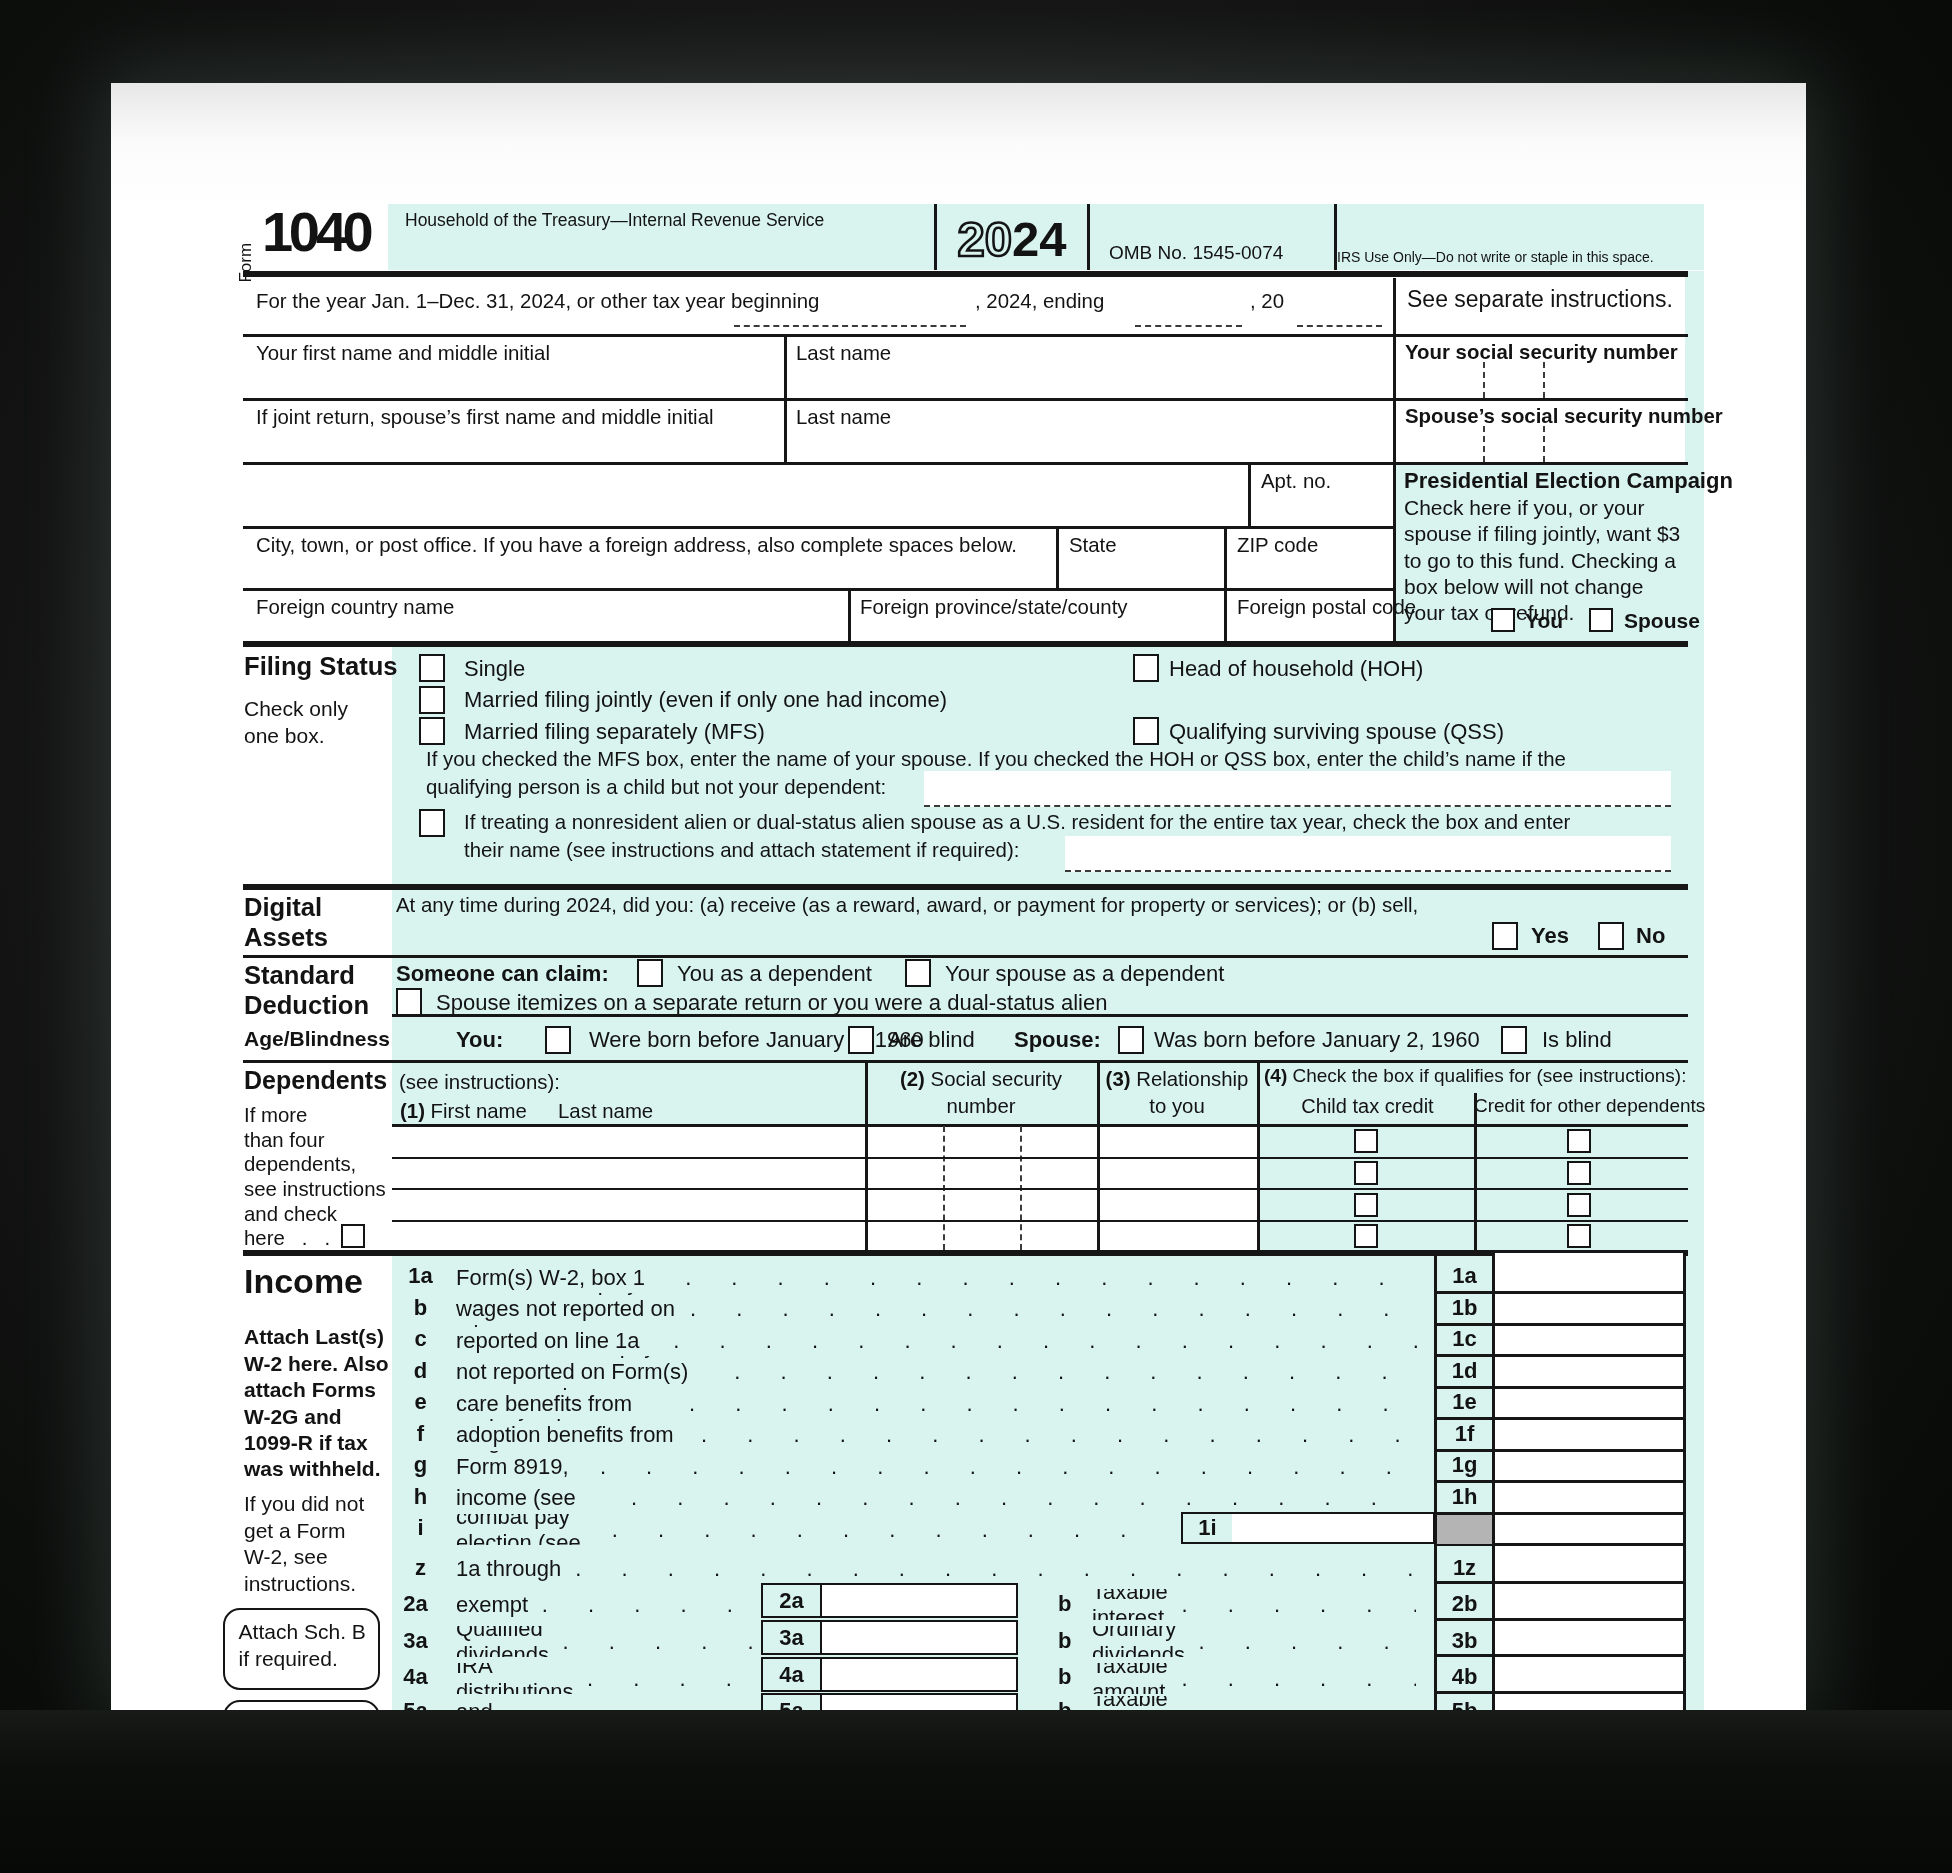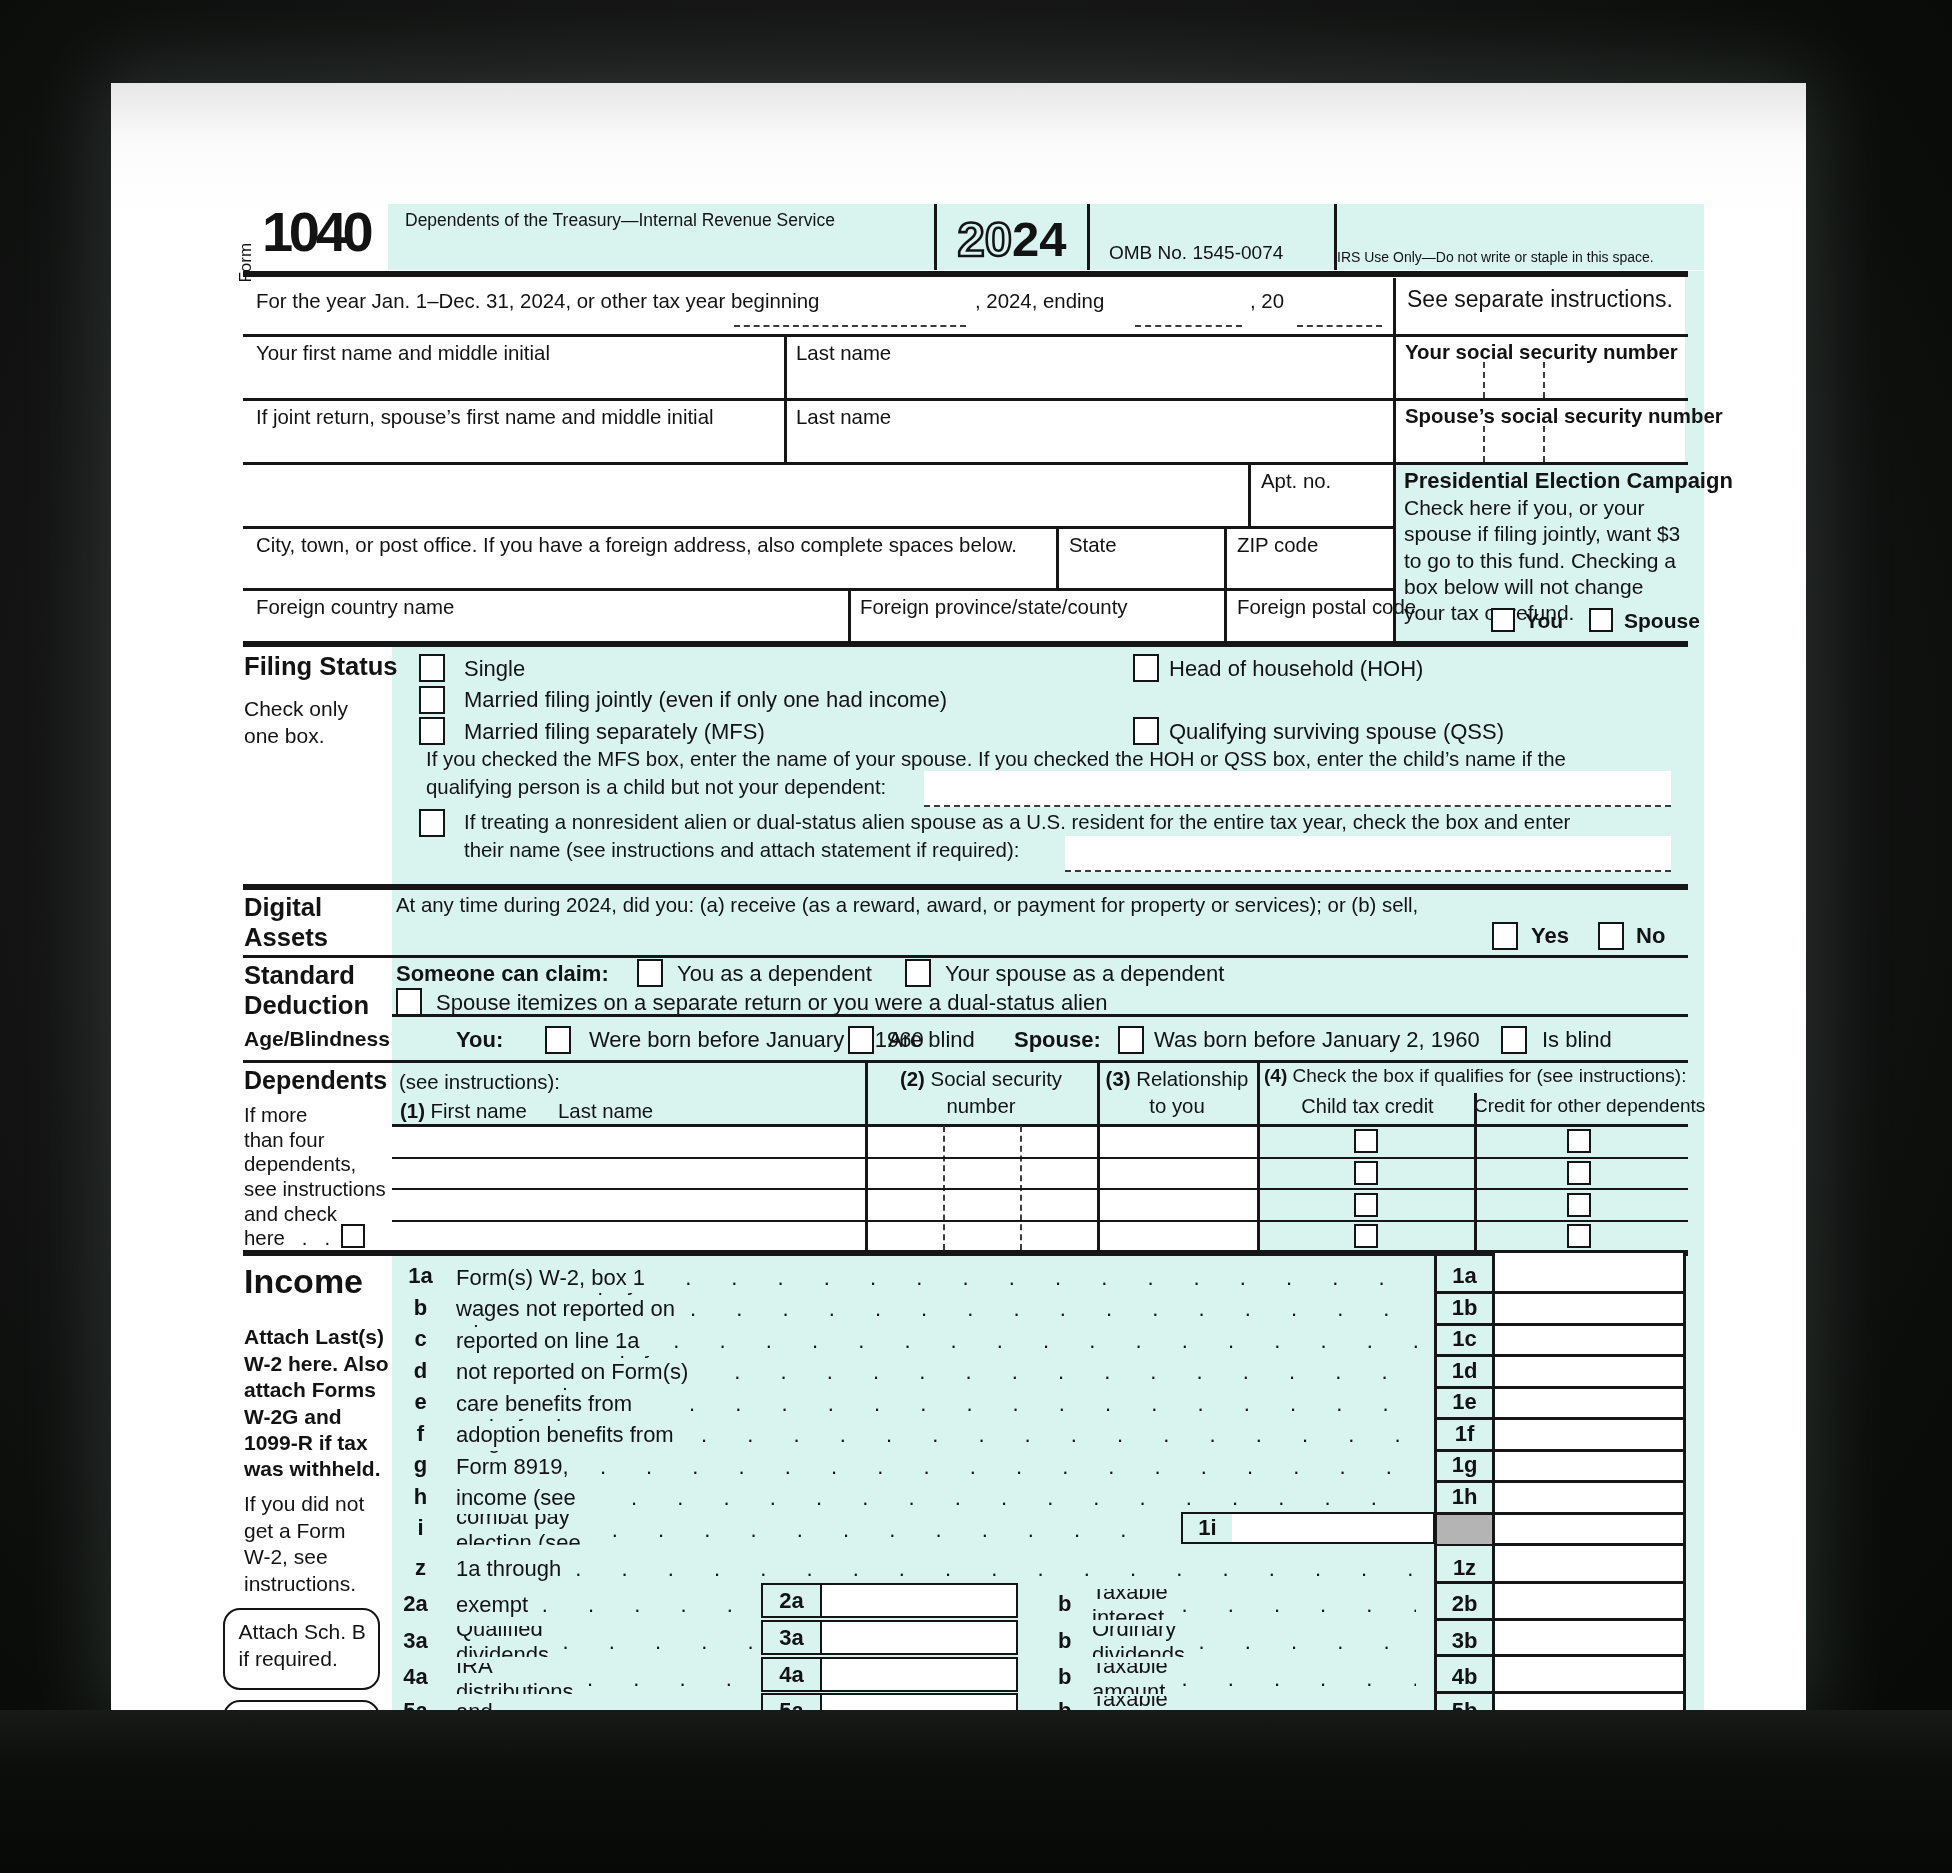--- a/index.html
+++ b/index.html
@@ -43,21 +43,21 @@
   <div class="teal" style="left:1393px;top:462px;width:292px;height:179px"></div>
   <div class="teal" style="left:392px;top:641px;width:1312px;height:244px"></div>
   <div class="teal" style="left:392px;top:884px;width:1312px;height:71px"></div>
   <div class="teal" style="left:392px;top:955px;width:1312px;height:59px"></div>
   <div class="teal" style="left:392px;top:1014px;width:1312px;height:47px"></div>
   <div class="teal" style="left:392px;top:1060px;width:1312px;height:190px"></div>
   <div class="teal" style="left:392px;top:1250px;width:1312px;height:460px"></div>
 
   <span class="t" style="left:228px;top:223px;font-size:17px;transform:rotate(-90deg);transform-origin:34px 25.6px">Form</span>
   <span class="t b" style="left:262px;top:199px;font-size:56px;letter-spacing:-4.3px">1040</span>
-  <span class="t" style="left:405px;top:210px;font-size:17.5px">Dependents of the Treasury—Internal Revenue Service</span>
+  <span class="t" style="left:405px;top:210px;font-size:17.5px">Household of the Treasury—Internal Revenue Service</span>
   <div class="vl" style="left:934px;top:204px;height:66px"></div>
   <div class="vl" style="left:1087px;top:204px;height:66px"></div>
   <div class="vl" style="left:1334px;top:204px;height:66px"></div>
   <div class="t b" style="left:942px;top:211px;width:140px;text-align:center;font-size:49px"><span class="outline2">20</span><span>24</span></div>
   <span class="t" style="left:1109px;top:242px;font-size:19px">OMB No. 1545-0074</span>
   <div class="t" style="left:1337px;top:249px;width:342px;font-size:14px">IRS Use Only—Do not write or staple in this space.</div>
   <div class="hl thick" style="left:243px;top:271px;width:1445px"></div>
 
   <span class="t lbl" style="left:256px;top:290px">For the year Jan. 1–Dec. 31, 2024, or other tax year beginning</span>
   <div class="dashline" style="left:734px;top:325px;width:232px"></div>

